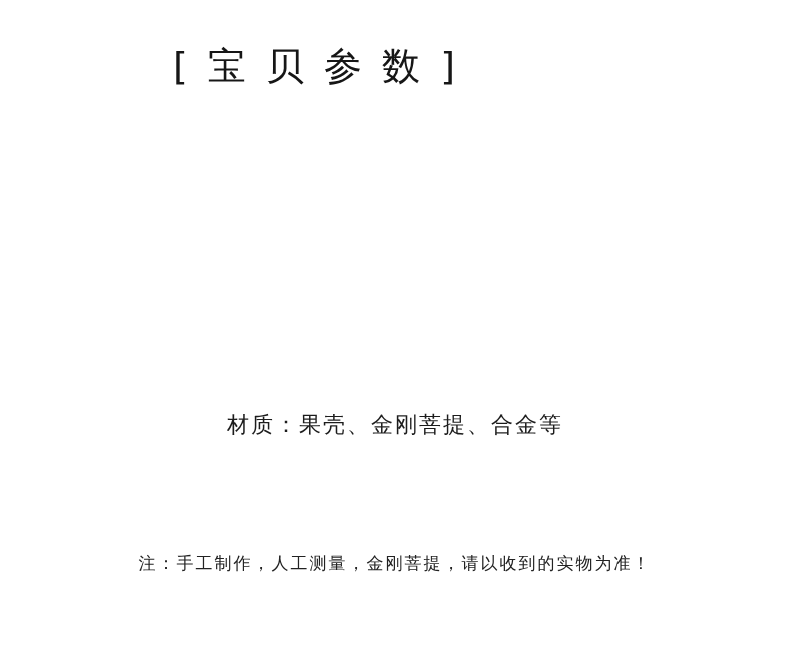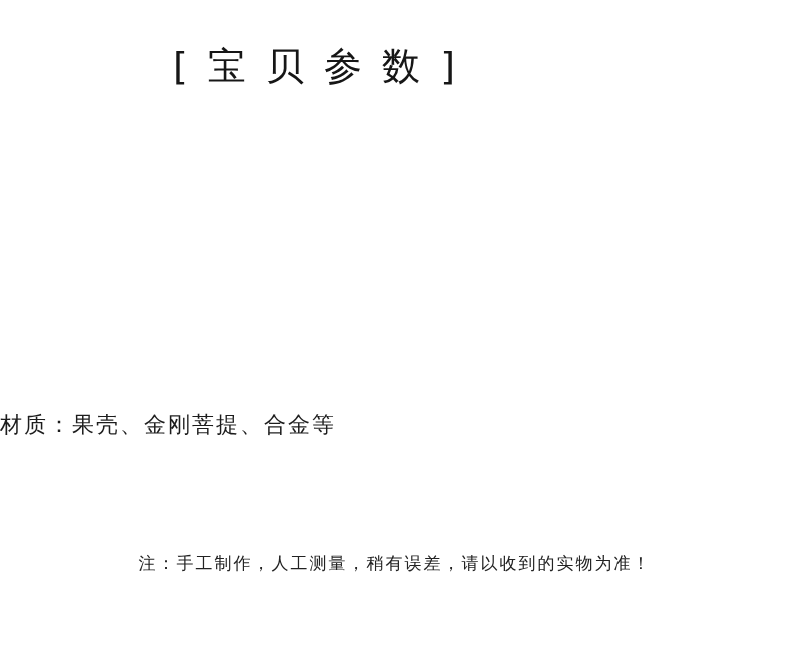--- a/index.html
+++ b/index.html
@@ -42,20 +42,21 @@
     font-size: 21px;
     letter-spacing: 3px;
     color: #1c1c1c;
     line-height: 1.4;
   }
   .line-material {
     position: absolute;
     top: 410px;
     left: 0;
     width: 790px;
+    text-align: center;
     font-size: 22px;
     letter-spacing: 2px;
     color: #1c1c1c;
     line-height: 1.4;
   }
   .line-note {
     position: absolute;
     top: 552px;
     left: 0;
     width: 790px;
@@ -69,15 +70,15 @@
 </head>
 <body>
 
 <div class="page">
 
   <div class="title">[ 宝 贝 参 数 ]</div>
 
 
   <div class="line-material">材质：果壳、金刚菩提、合金等</div>
 
-  <div class="line-note">注：手工制作，人工测量，稍有误差，请以收到的实物为准！</div>
+  <div class="line-note">注：手工制作，人工测量，金刚菩提，请以收到的实物为准！</div>
 
 </div>
 
 </body></html>

